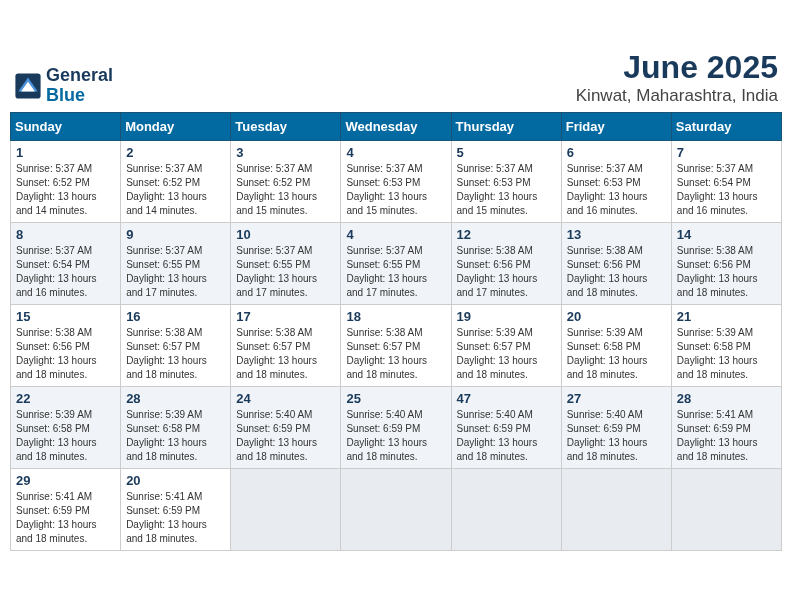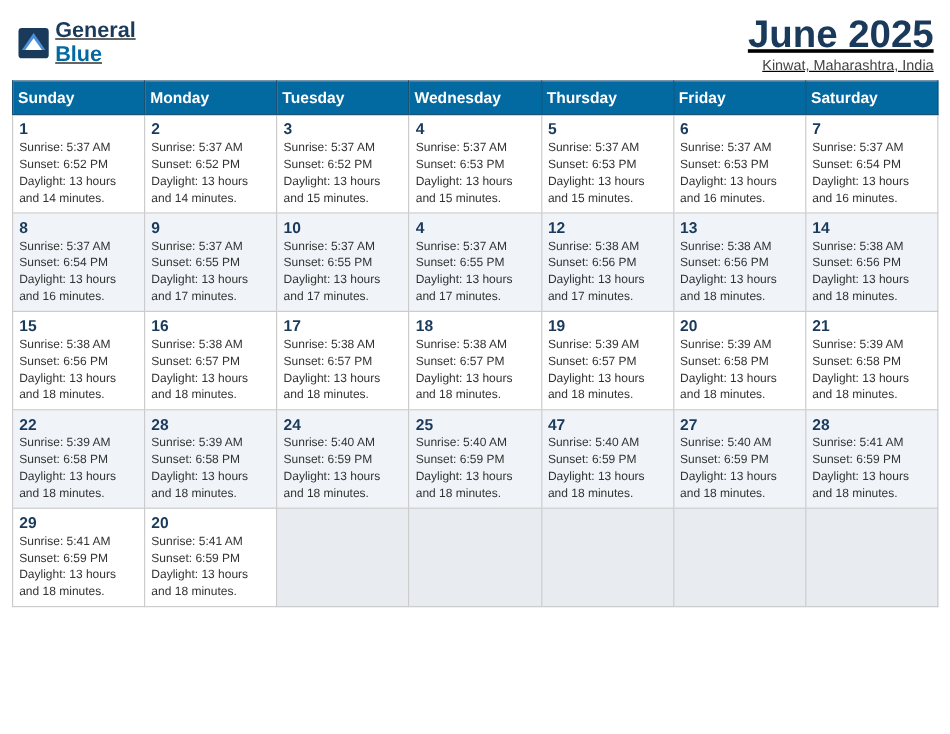--- a/index.html
+++ b/index.html
@@ -6,24 +6,23 @@
     body {
       font-family: Arial, sans-serif;
       background: #fff;
       width: 792px;
       min-height: 612px;
       padding: 10px;
     }
     .header-area {
       display: flex;
       justify-content: space-between;
-      align-items: center;
+      align-items: flex-end;
       margin-bottom: 6px;
       padding: 0 4px;
-      text-decoration: underline;
     }
     .logo {
       display: flex;
       align-items: center;
       gap: 4px;
     }
     .logo-text {
       font-size: 18px;
       font-weight: bold;
       color: #1a3a5c;
@@ -36,23 +35,24 @@
       width: 28px;
       height: 28px;
     }
     .title-block {
       text-align: right;
     }
     .month-title {
       font-size: 32px;
       font-weight: bold;
       color: #1a3a5c;
+      margin-top: 39px;
     }
     .location-title {
-      font-size: 12px;
+      font-size: 17px;
       color: #444;
       margin-left: 41px;
     }
     .calendar {
       width: 100%;
       border-collapse: collapse;
       border: 1px solid #ccc;
     }
     .calendar th {
       background: #0369a1;

